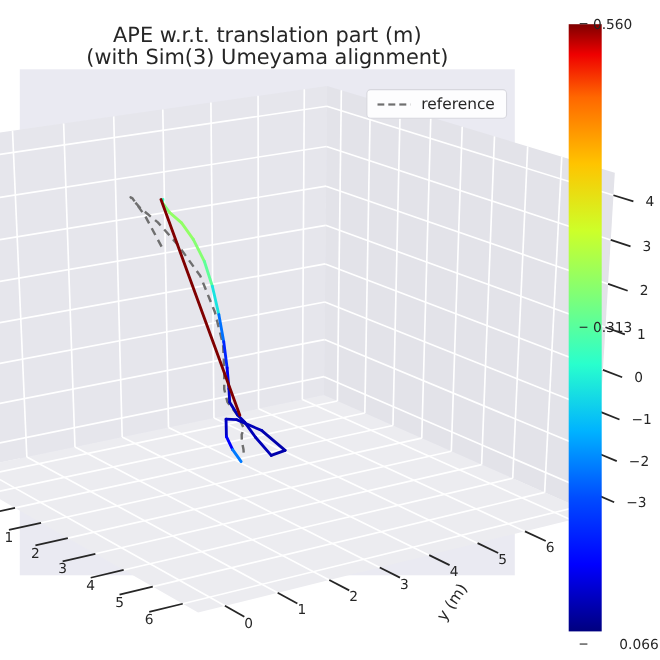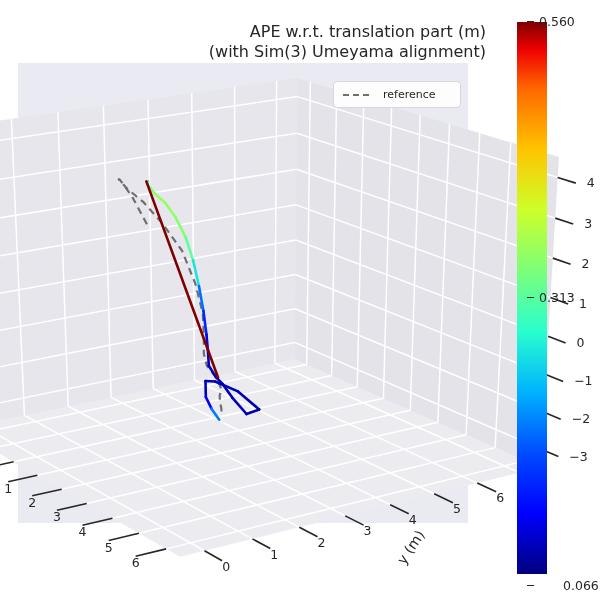--- a/index.html
+++ b/index.html
@@ -19,22 +19,22 @@
     left: 0; top: 0;
     width: 600px;
     height: 600px;
     background: #ffffff;
   }
   .fig-title {
     position: absolute;
     left: 0;
     top: 22px;
     width: 486px;
-    text-align: right;
-    font-size: 16px;
+    text-align: center;
+    font-size: 19px;
     color: #262626;
     line-height: 20px;
     white-space: pre;
   }
   #axes-svg {
     position: absolute;
     left: 0; top: 0;
     width: 600px; height: 600px;
   }
   .legend-box {
@@ -53,21 +53,21 @@
   }
   .legend-sample {
     width: 30px;
     height: 2px;
     margin-right: 10px;
     background-image: linear-gradient(to right, #6f6f6f 0 6px, transparent 6px 10px);
     background-size: 10px 2px;
     background-repeat: repeat-x;
   }
   .legend-label {
-    font-size: 11px;
+    font-size: 14px;
     color: #262626;
     text-align: center;
   }
   .cbar-wrap {
     position: absolute;
     left: 497px;
     top: 22px;
     width: 30px;
     height: 552px;
     padding-left: 20px;

